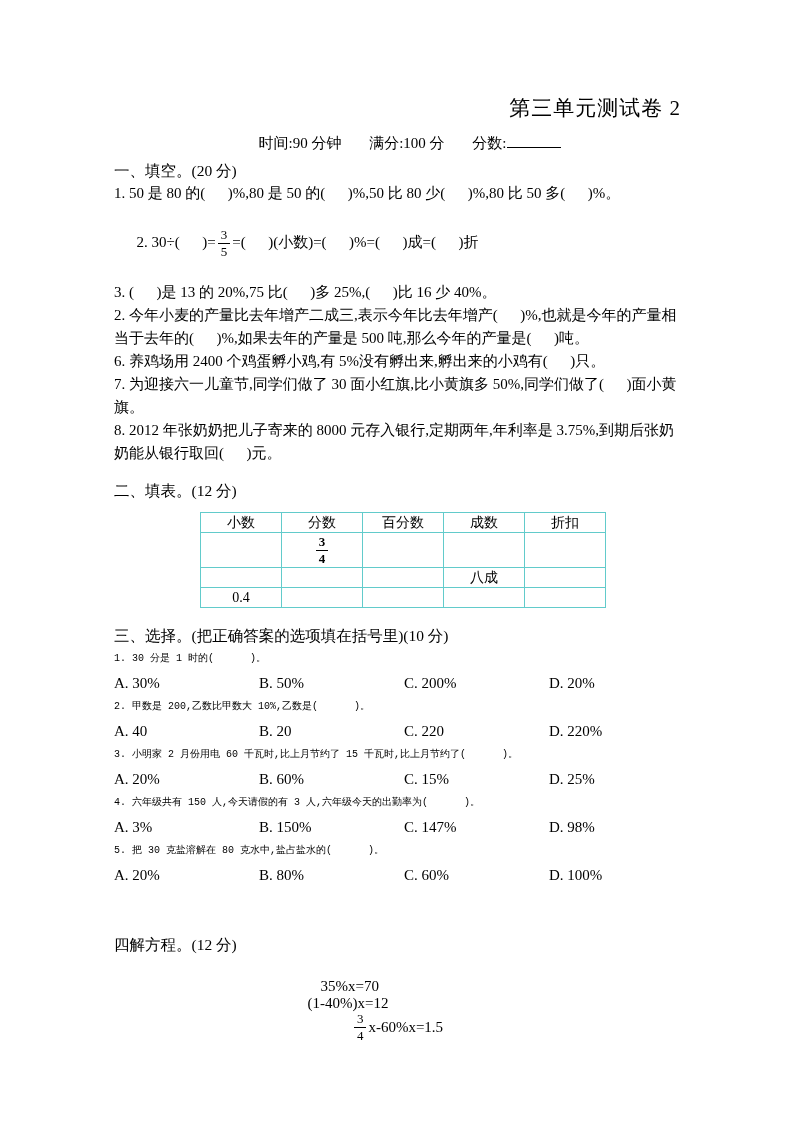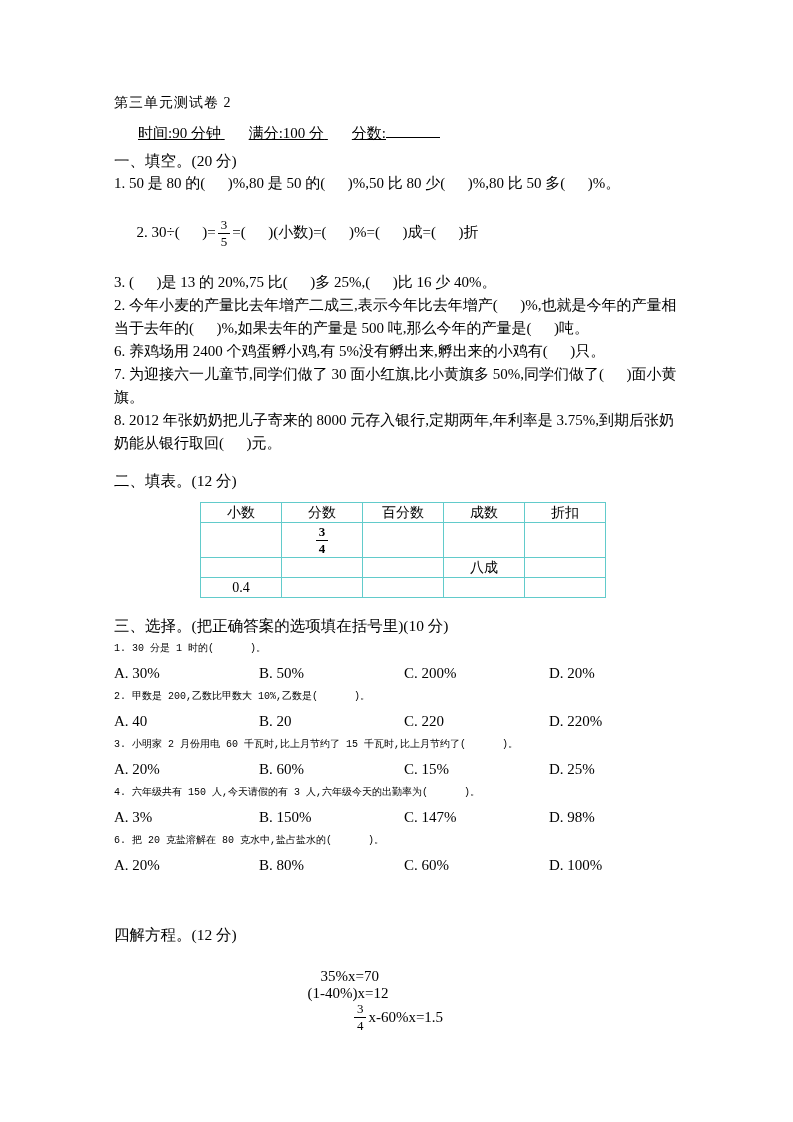--- a/index.html
+++ b/index.html
@@ -5,24 +5,24 @@
   html, body { margin: 0; padding: 0; }
   body {
     width: 793px; height: 1122px;
     background: #ffffff; color: #000;
     font-family: "Liberation Serif", "DejaVu Serif", serif;
     overflow: hidden;
   }
   .page { padding: 94px 112px 0 114px; }
 
   .title {
-    font-size: 14px; font-weight: 400; text-align: left;
+    font-size: 21px; font-weight: 400; text-align: right;
     margin: 0 0 10px 0; letter-spacing: 1px;
   }
-  .meta { text-align: left; font-size: 15px; margin: 0 0 6px 0; text-decoration: underline; }
+  .meta { text-align: center; font-size: 15px; margin: 0 0 6px 0; }
   .meta .item { margin-left: 24px; }
   .blank-line {
     display: inline-block; width: 54px; height: 15px;
     border-bottom: 1px solid #000; vertical-align: baseline;
   }
 
   .sec-heading { font-size: 15.5px; font-weight: 400; margin: 0; line-height: 23px; }
   .q { font-size: 15px; line-height: 23px; white-space: pre-wrap; }
 
   .frac {
@@ -148,21 +148,21 @@
     </div>
 
     <div class="cq">4. 六年级共有 150 人,今天请假的有 3 人,六年级今天的出勤率为(      )。</div>
     <div class="opts">
       <span class="opt">A. 3%</span>
       <span class="opt">B. 150%</span>
       <span class="opt">C. 147%</span>
       <span class="opt">D. 98%</span>
     </div>
 
-    <div class="cq">6. 把 20 克盐溶解在 80 克水中,盐占盐水的(      )。</div>
+    <div class="cq">5. 把 30 克盐溶解在 80 克水中,盐占盐水的(      )。</div>
     <div class="opts">
       <span class="opt">A. 20%</span>
       <span class="opt">B. 80%</span>
       <span class="opt">C. 60%</span>
       <span class="opt">D. 100%</span>
     </div>
   </div>
 
   <div class="sec4">
     <div class="sec-heading">四解方程。(12 分)</div>

